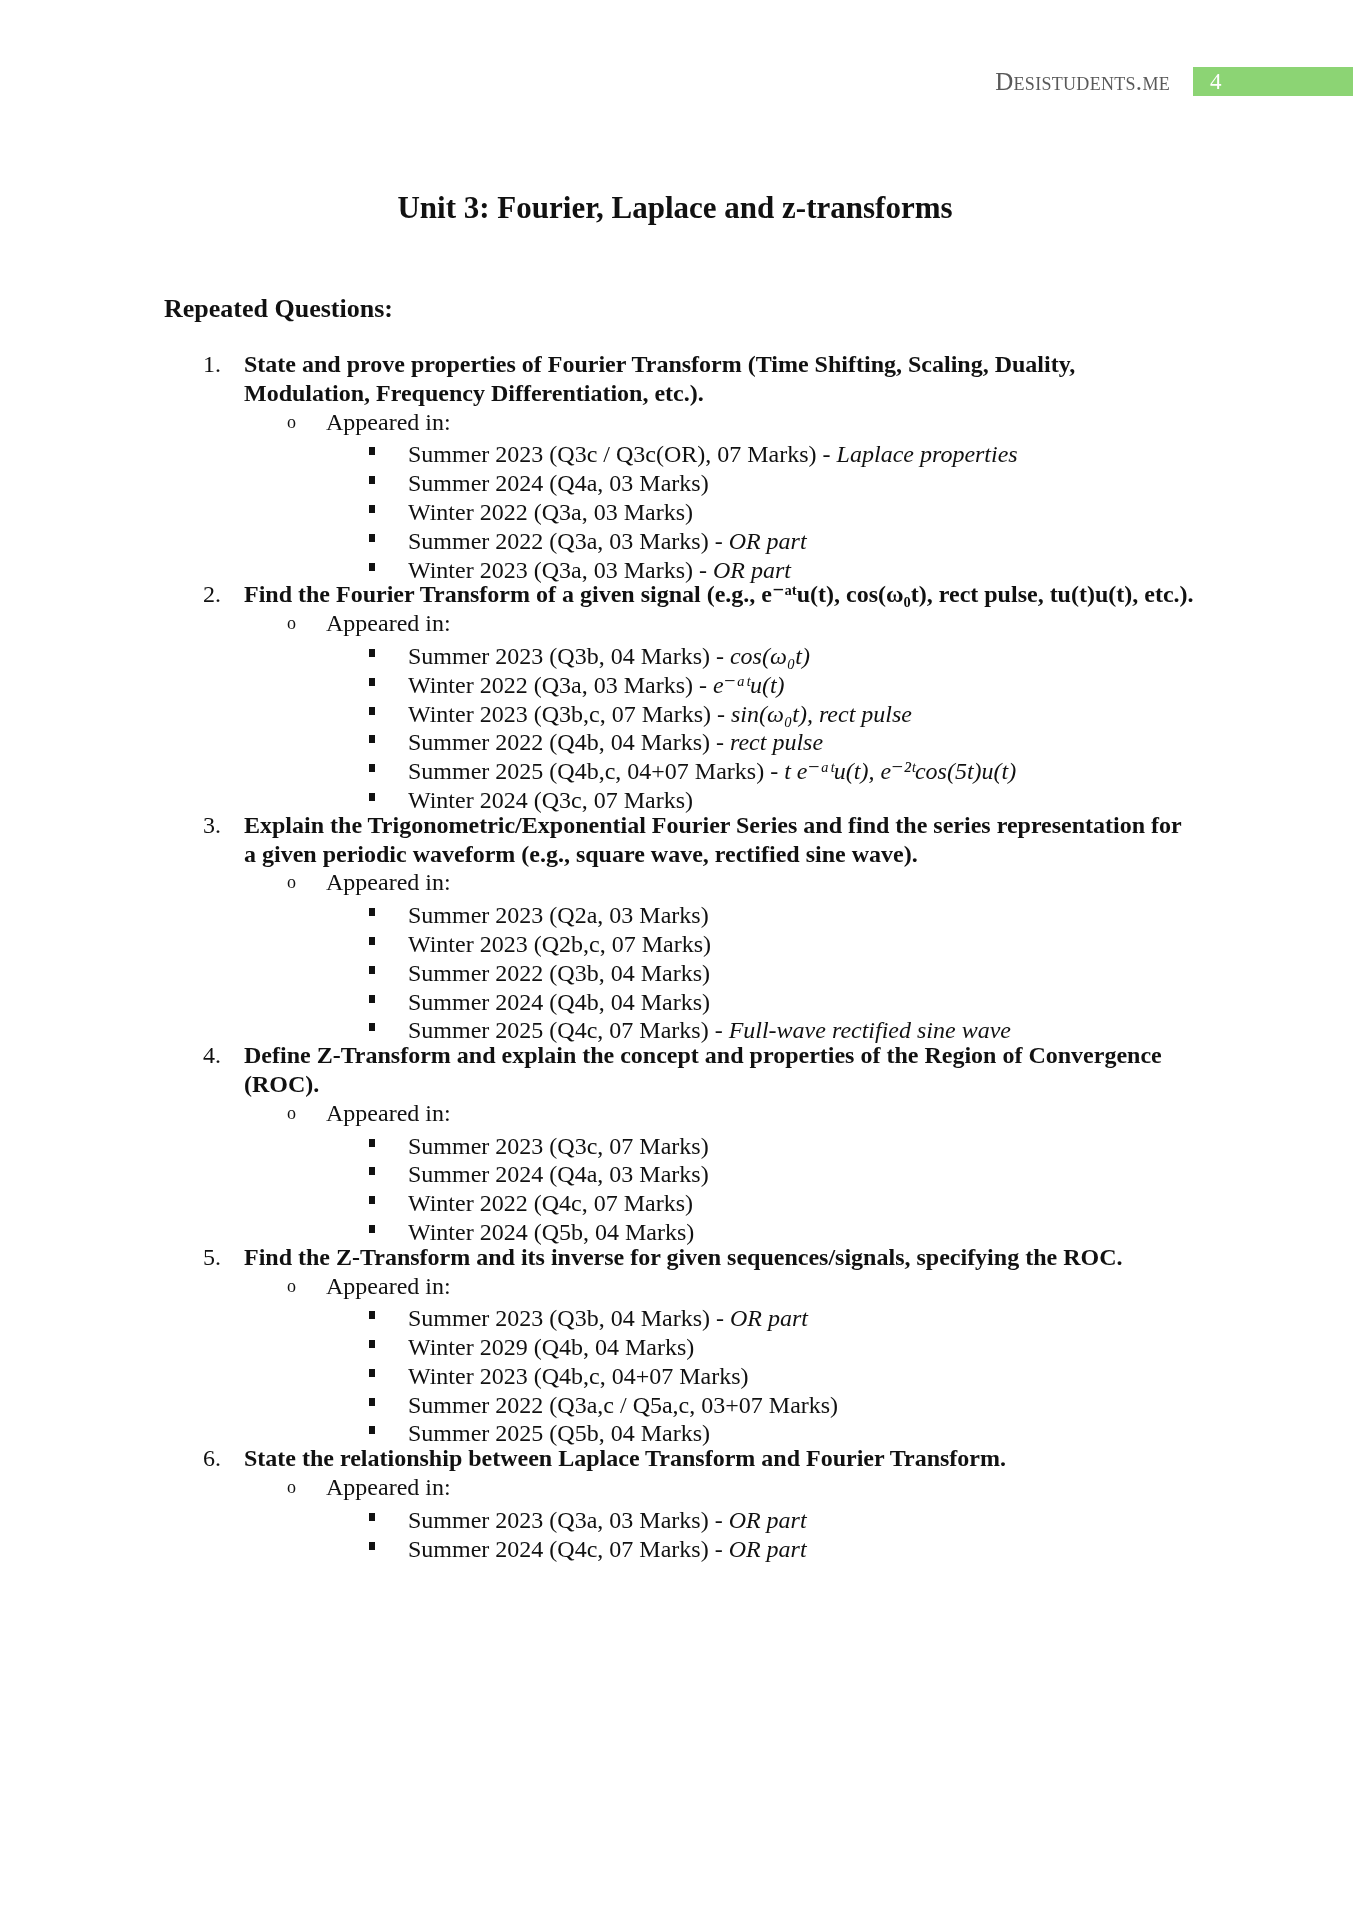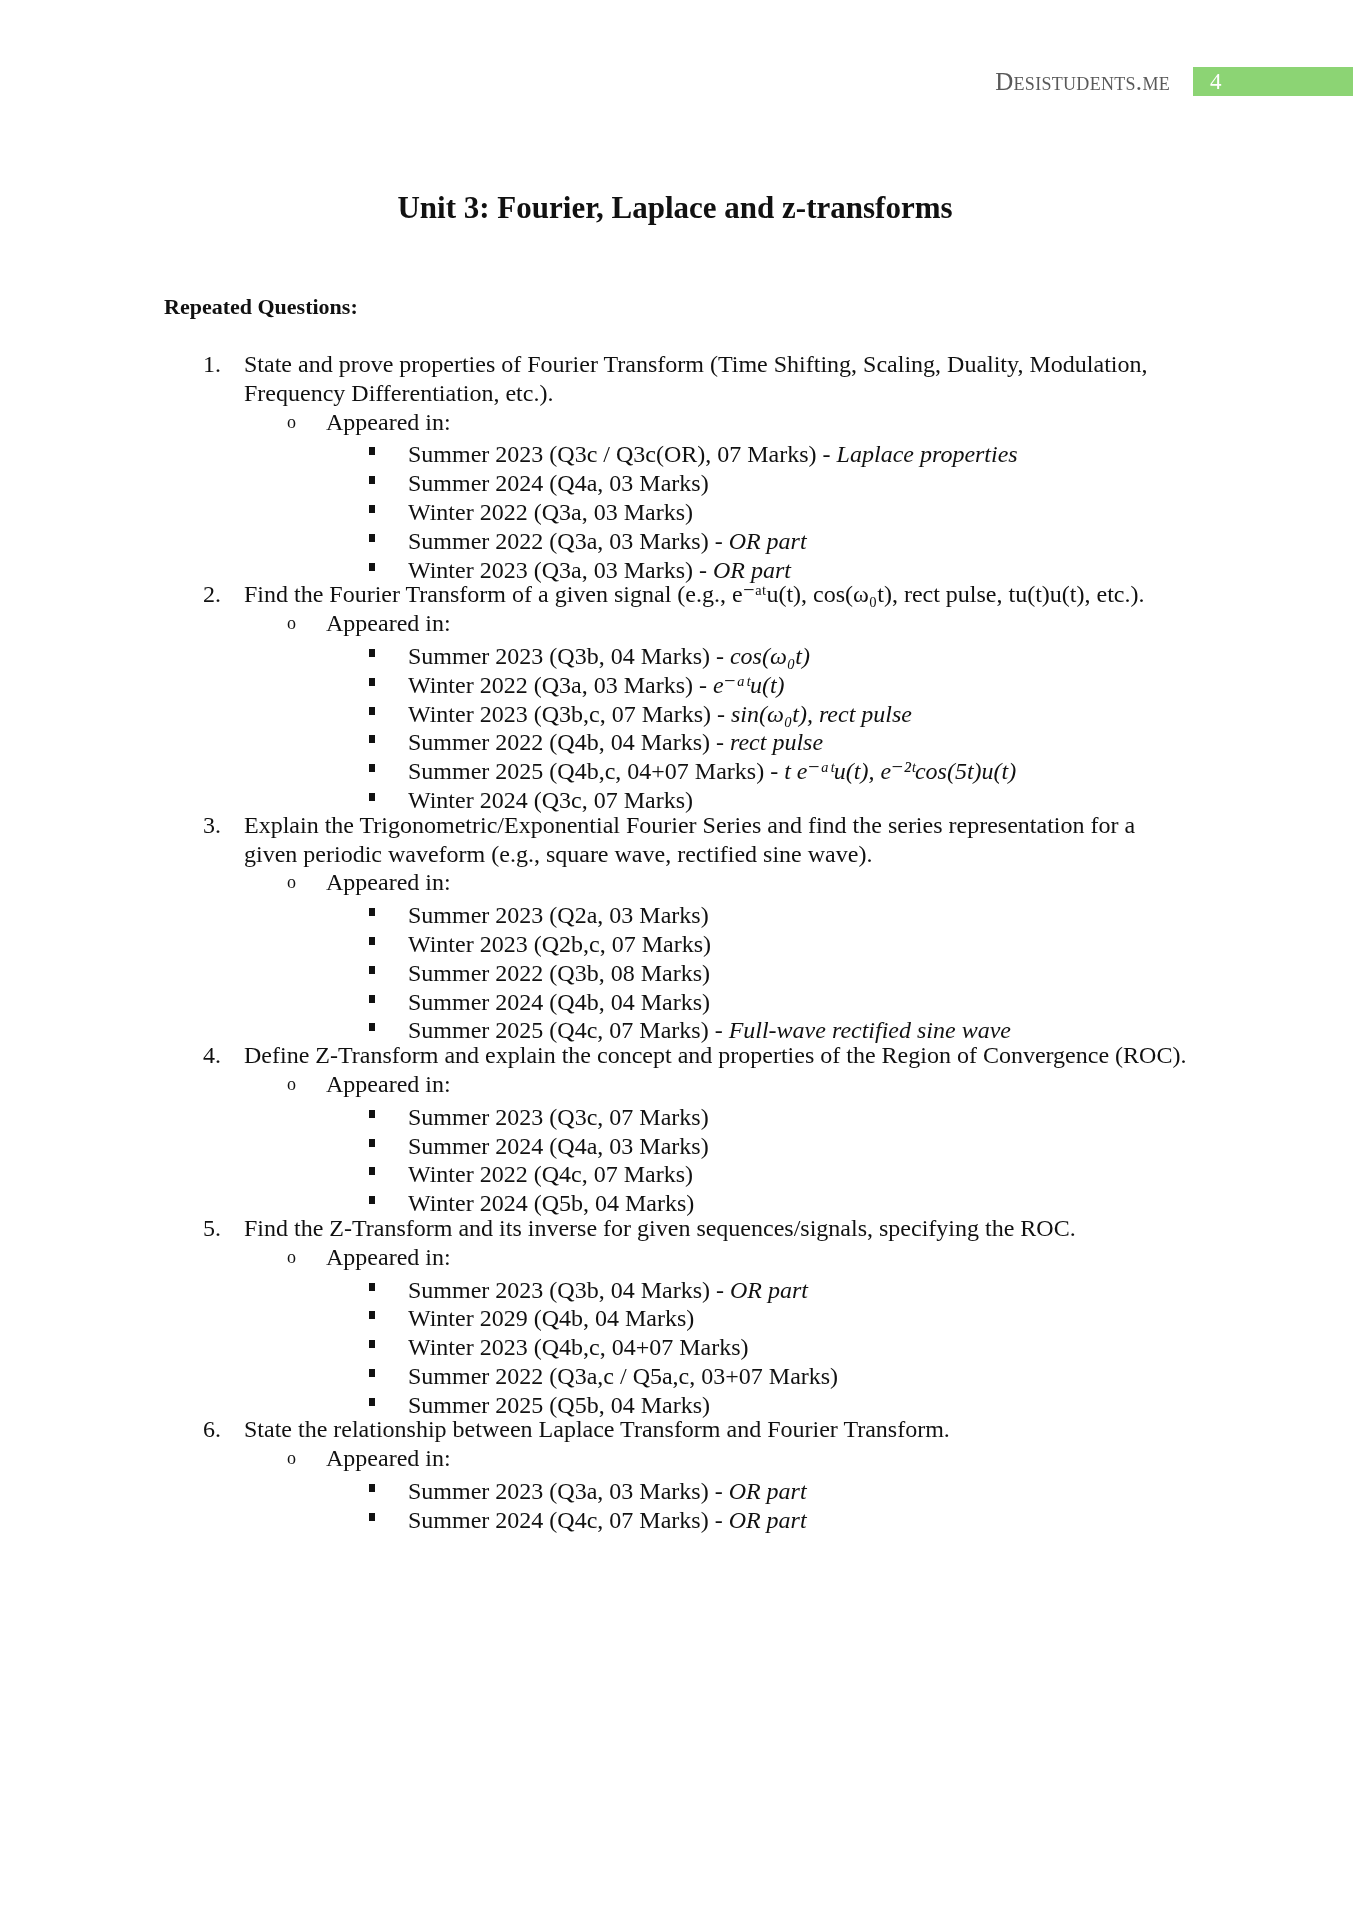--- a/index.html
+++ b/index.html
@@ -56,21 +56,21 @@
       font-size: 31px;
       font-weight: bold;
       margin: 0;
       padding-left: 0;
       transform: translateX(-4px);
     }
     .section-heading {
       position: absolute;
       top: 294px;
       left: 164px;
-      font-size: 22px;
+      font-size: 26px;
       font-weight: bold;
       margin: 0;
     }
     .question-list {
       position: absolute;
       top: 350px;
       left: 0;
       margin: 0;
       padding: 0;
       list-style: none;
@@ -84,21 +84,21 @@
     .q-num {
       position: absolute;
       left: 203px;
       top: 0;
       width: 30px;
       font-weight: normal;
     }
     .q-text {
       margin-left: 244px;
       width: 950px;
-      font-weight: normal;
+      font-weight: bold;
     }
     .appeared {
       position: relative;
       height: 28.8px;
     }
     .appeared .circle {
       position: absolute;
       left: 287px;
       top: 0;
       font-size: 18px;
@@ -224,21 +224,21 @@
         <li class="occ">
     <span class="sq"></span>
     <span class="txt"><span class="main">Summer 2023 (Q2a, 03 Marks)</span><span class="sep"></span><span class="note"></span></span>
   </li>
         <li class="occ">
     <span class="sq"></span>
     <span class="txt"><span class="main">Winter 2023 (Q2b,c, 07 Marks)</span><span class="sep"></span><span class="note"></span></span>
   </li>
         <li class="occ">
     <span class="sq"></span>
-    <span class="txt"><span class="main">Summer 2022 (Q3b, 08 Marks)</span><span class="sep"></span><span class="note"></span></span>
+    <span class="txt"><span class="main">Summer 2022 (Q3b, 04 Marks)</span><span class="sep"></span><span class="note"></span></span>
   </li>
         <li class="occ">
     <span class="sq"></span>
     <span class="txt"><span class="main">Summer 2024 (Q4b, 04 Marks)</span><span class="sep"></span><span class="note"></span></span>
   </li>
         <li class="occ">
     <span class="sq"></span>
     <span class="txt"><span class="main">Summer 2025 (Q4c, 07 Marks)</span><span class="sep"> - </span><span class="note">Full-wave rectified sine wave</span></span>
   </li>
       </ul>

